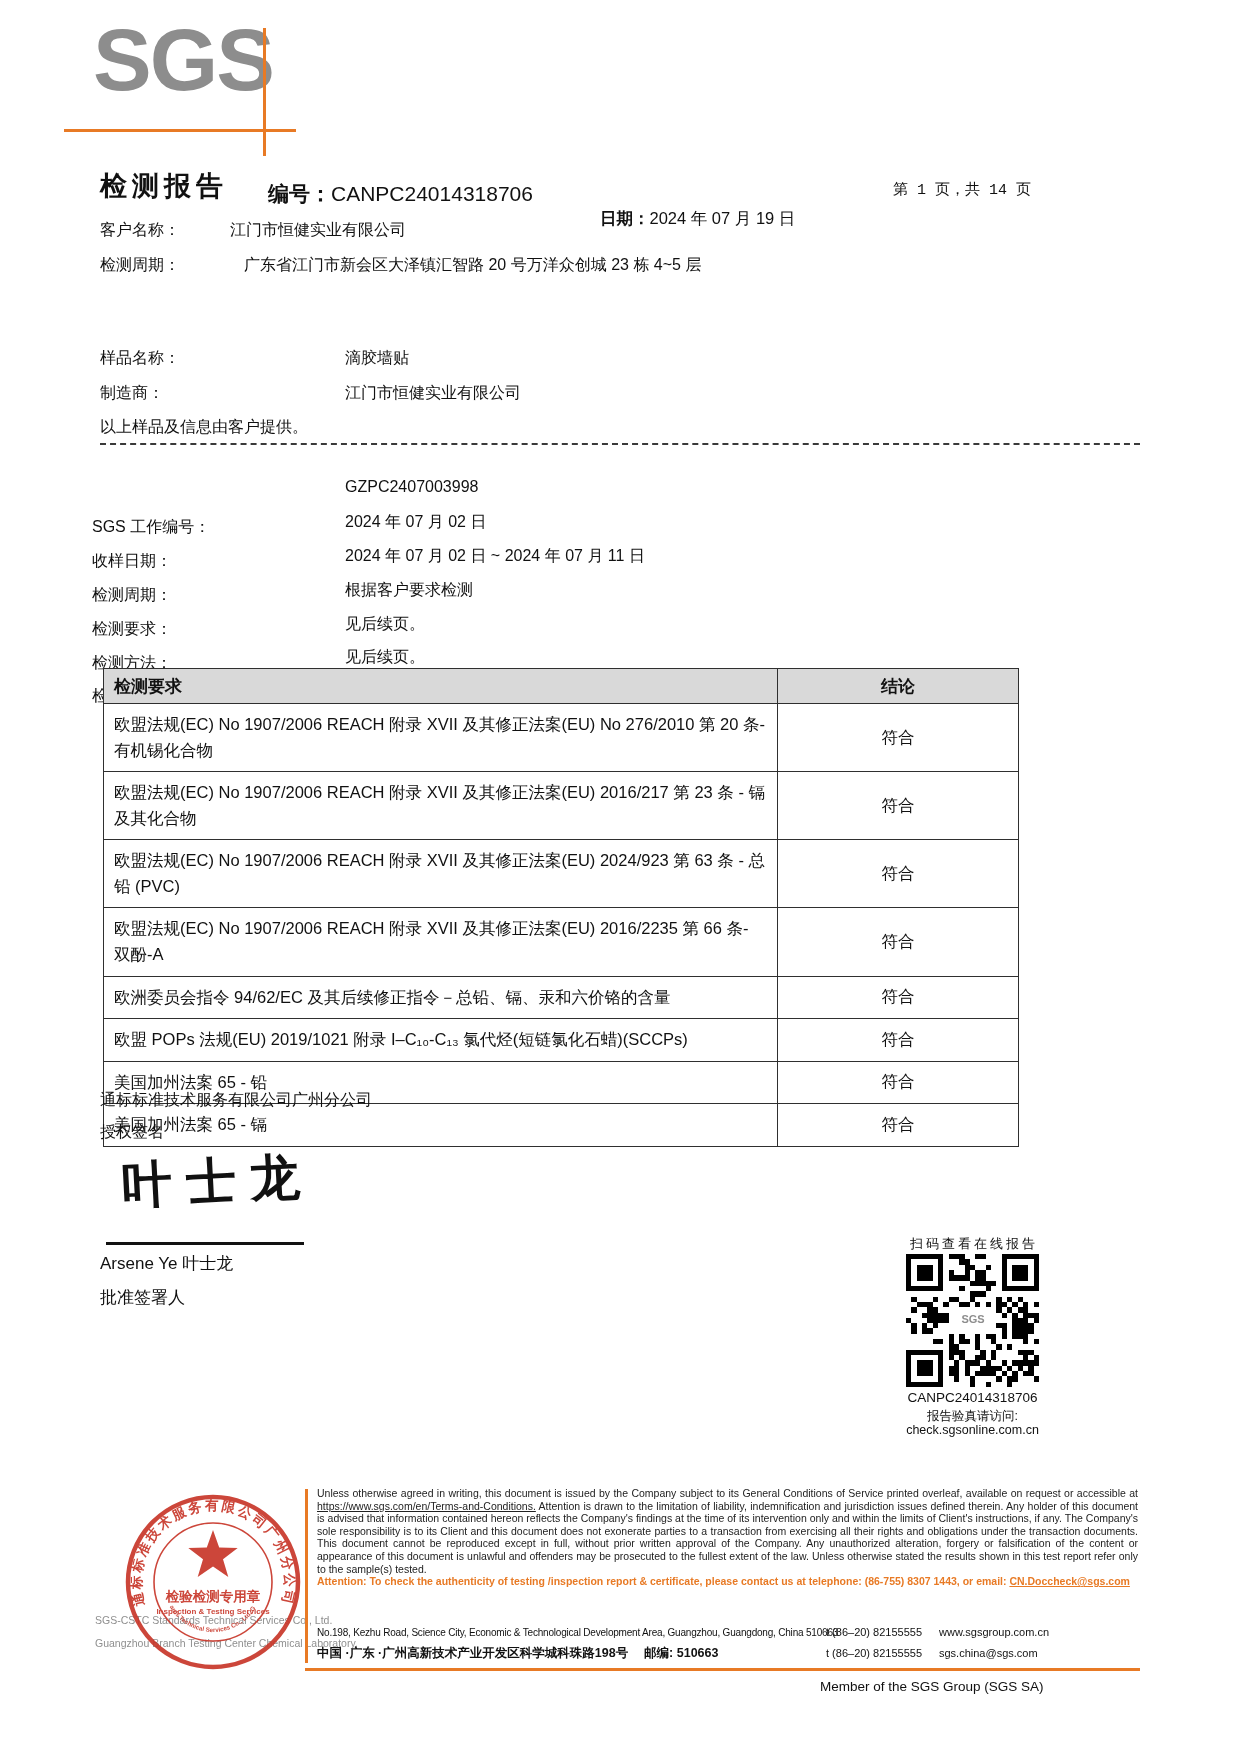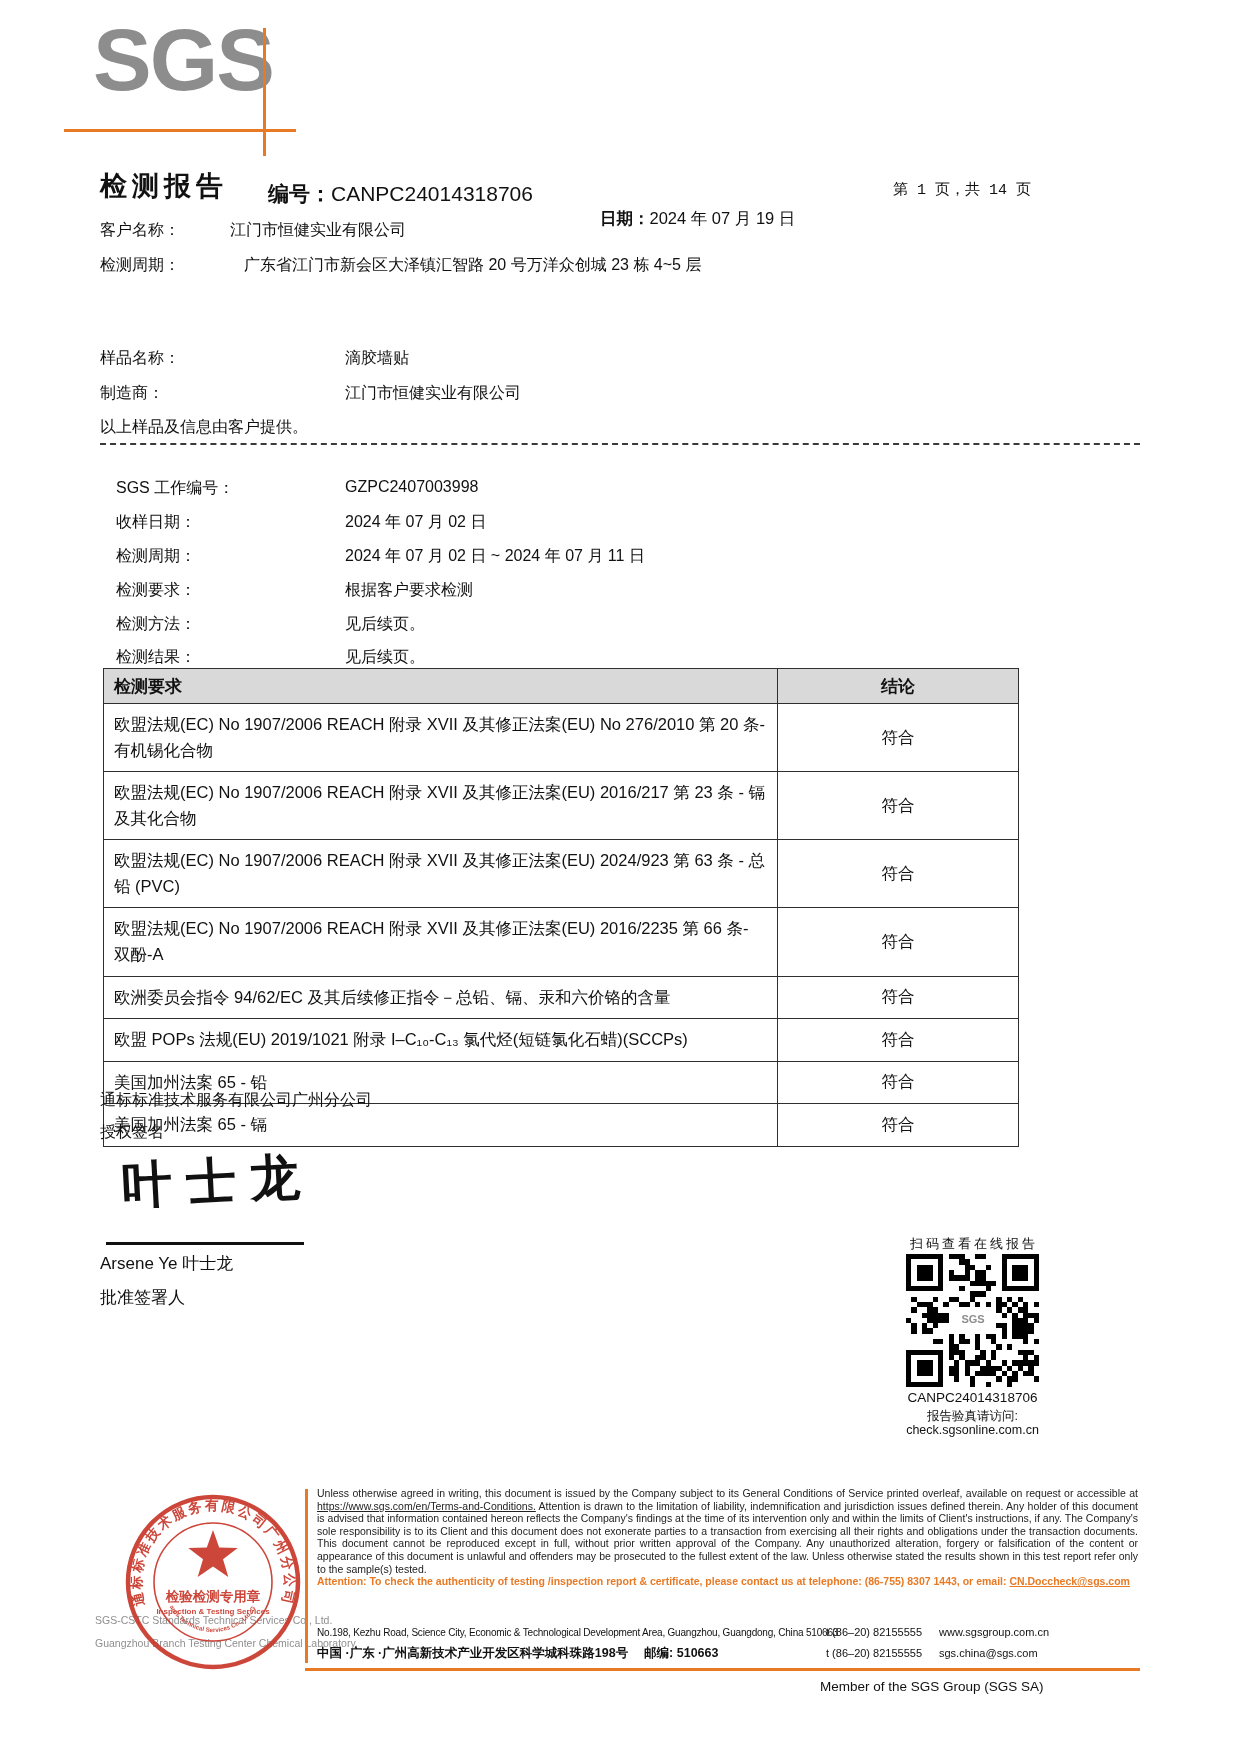--- a/index.html
+++ b/index.html
@@ -20,21 +20,21 @@
   #page-ind{left:893px;top:180px;font-size:15px;font-family:Liberation Mono, monospace;}
 
   .info{font-size:16px;white-space:nowrap;}
   #client-name-label{left:100px;top:220px;} #client-name-value{left:230px;top:220px;}
   #client-addr-label{left:100px;top:255px;} #client-addr-value{left:244px;top:255px;}
   #sample-name-label{left:100px;top:348px;} #sample-name-value{left:345px;top:348px;}
   #manu-label{left:100px;top:383px;} #manu-value{left:345px;top:383px;}
   #sample-note{left:100px;top:417px;}
   #dash-sep{left:100px;top:443px;width:1040px;border-top:2px dashed #3a3a3a;height:0;}
 
-  .job-label{left:116px;} .job-value{left:345px;}
+  .job-label{left:92px;margin-top:39px;} .job-value{left:345px;}
   .jr0{top:478px;} .jr1{top:512px;} .jr2{top:546px;} .jr3{top:580px;} .jr4{top:614px;} .jr5{top:647px;}
 
   
   #results-table{left:103px;top:668px;width:916px;border-collapse:collapse;font-size:16.5px;border-radius:29px;}
   #results-table th,#results-table td{border:1.6px solid #2f2f2f;}
   #results-table th{background:#d9d9d9;font-weight:bold;font-size:17px;padding:5px 10px;height:24px;}
   th.h-req{text-align:left;}
   th.h-con{text-align:center;width:220px;}
   td.req{padding:8px 10px;line-height:1.55;}
   td.con{text-align:center;}

